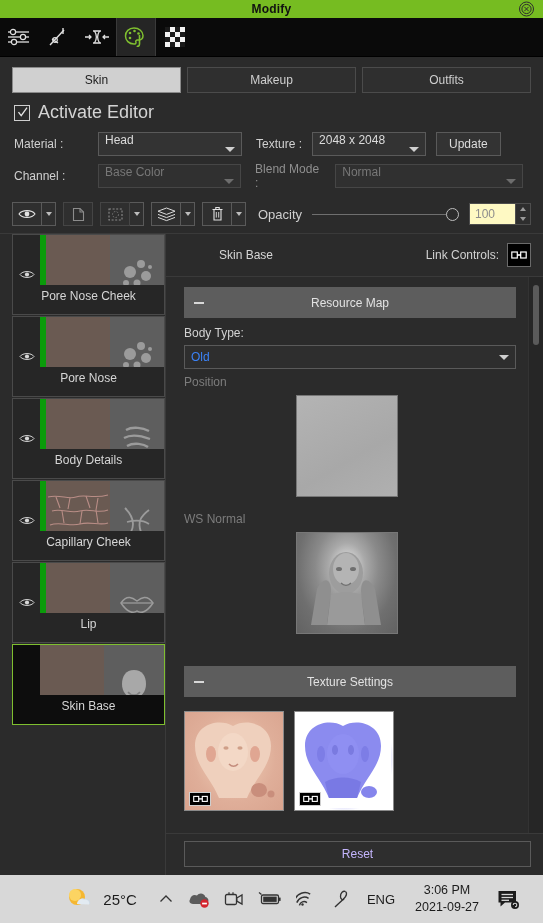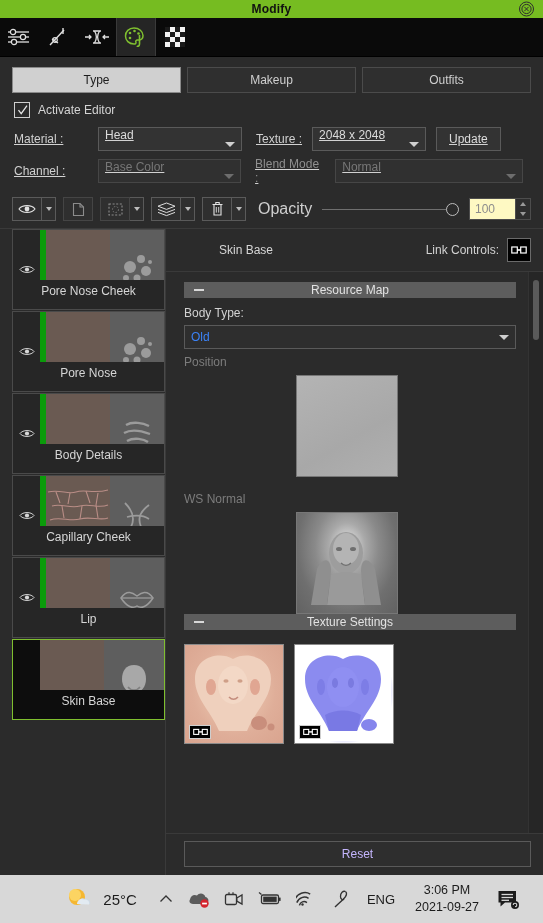--- a/index.html
+++ b/index.html
@@ -52,24 +52,24 @@
   }
   .tab.active{background:#d0d0d0;border:1px solid #8a8a8a;color:#1c1c1c;}
 
   
   .chkrow{display:flex;align-items:center;gap:8px;padding:9px 14px 0 14px;}
   .chkbox{
     width:14px;height:14px;border:1px solid #cfcfcf;background:#2b2b2b;
     display:flex;align-items:center;justify-content:center;cursor:pointer;
   }
   .chkbox svg{display:block;}
-  .chkrow .lbl{font-size:12px;color:#d4d4d4;}
-
-  
-  .form{padding:8px 20px 0 14px;text-decoration:underline;}
+  .chkrow .lbl{font-size:18px;color:#d4d4d4;}
+
+  
+  .form{padding:8px 20px 0 14px;}
   .frow{display:flex;align-items:center;height:26px;margin-bottom:6px;}
   .flabel{font-size:12px;color:#d0d0d0;width:84px;flex:0 0 auto;}
   .sel{
     height:22px;background:#333;border:1px solid #5a5a5a;color:#dcdcdc;
     display:flex;align-items:flex-start;padding:0 6px;position:relative;cursor:pointer;font-size:12px;flex-direction:column;
   }
   .sel.disabled{background:#303030;border-color:#464646;color:#777;cursor:default;}
   .sel .caret{margin-left:auto;width:0;height:0;border-left:5px solid transparent;border-right:5px solid transparent;border-top:5px solid #cfcfcf;}
   .sel.disabled .caret{border-top-color:#6d6d6d;}
   .sel-material{width:130px;}
@@ -89,21 +89,21 @@
     width:28px;height:22px;border:1px solid #5a5a5a;background:#2f2f2f;
     display:flex;align-items:center;justify-content:center;cursor:pointer;
   }
   .lt-btn.dis{border-color:#454545;}
   .lt-arrow{
     width:13px;height:22px;border:1px solid #5a5a5a;border-left:none;background:#2f2f2f;
     display:flex;align-items:center;justify-content:center;cursor:pointer;
   }
   .lt-arrow i{display:block;width:0;height:0;border-left:3px solid transparent;border-right:3px solid transparent;border-top:4px solid #bdbdbd;}
   .lt-gap{width:7px;}
-  .op-label{font-size:16px;color:#cfcfcf;margin:0 10px 0 12px;}
+  .op-label{font-size:13px;color:#cfcfcf;margin:0 10px 0 12px;}
   .slider{position:relative;flex:1 1 auto;height:22px;display:flex;align-items:center;min-width:40px;cursor:pointer;}
   .slider .track{height:1px;background:#6f6f6f;width:100%;}
   .slider .knob{
     position:absolute;right:0;width:11px;height:11px;border-radius:50%;
     border:1px solid #bdbdbd;background:#2b2b2b;
   }
   .spin{display:flex;margin-left:10px;margin-right:12px;}
   .spin .val{
     width:40px;height:20px;border:1px solid #4d4d4d;background:#fef9c3;color:#8d8d8d;
     display:flex;align-items:center;padding-left:5px;font-size:12px;
@@ -173,21 +173,21 @@
   .rp-head .lk{margin-left:auto;display:flex;align-items:center;gap:8px;}
   .rp-head .lk span{font-size:12px;color:#d2d2d2;}
   .linkbtn{width:22px;height:22px;background:#000;border:1px solid #6a6a6a;display:flex;align-items:center;justify-content:center;cursor:pointer;}
 
   .rp-scrollwrap{flex:1 1 auto;display:flex;min-height:0;}
   .rp-body{flex:1 1 auto;overflow:hidden;padding:10px 0 0 0;min-width:0;}
   .rp-scroll{width:14px;flex:0 0 auto;background:#262626;border-left:1px solid #333;padding-top:8px;display:flex;justify-content:center;}
   .rp-scroll .thumb{width:6px;height:60px;background:#5a5a5a;border-radius:3px;}
 
   .section{
-    margin:0 12px 8px 18px;height:16px;background:#5d5d5d;
+    margin:0 12px 8px 18px;height:31px;background:#5d5d5d;
     display:flex;align-items:center;justify-content:center;position:relative;cursor:pointer;
   }
   .section .minus{position:absolute;left:10px;width:10px;height:2px;background:#d8d8d8;}
   .section .stxt{font-size:12px;color:#e2e2e2;}
 
   .fieldlabel{margin:6px 0 5px 18px;font-size:12px;color:#d2d2d2;}
   .fieldlabel.dim{color:#7c7c7c;}
   .bodysel{
     margin:0 12px 0 18px;height:22px;background:#2e2e2e;border:1px solid #5a5a5a;
     display:flex;align-items:center;padding:0 6px;font-size:12px;color:#3b82f6;cursor:pointer;
@@ -292,21 +292,21 @@
           <rect x="6" y="16" width="5" height="5"></rect>
             <rect x="16" y="16" width="5" height="5"></rect>
         </g>
       </svg>
     </div>
   </div>
 
   <div class="main">
 
     <div class="tabrow">
-      <div class="tab active">Type</div>
+      <div class="tab active">Skin</div>
       <div class="tab">Makeup</div>
       <div class="tab">Outfits</div>
     </div>
 
     <div class="chkrow">
       <div class="chkbox">
         <svg width="11" height="11" viewBox="0 0 11 11">
             <path d="M1.5 5.2 L4.2 8.6 L10 0.6" fill="none" stroke="#e6e6e6" stroke-width="1.3"></path>
           </svg>
       </div>
@@ -603,21 +603,21 @@
                 <ellipse cx="49" cy="36" rx="13" ry="16" fill="#b4b4b4"></ellipse>
                 <ellipse cx="42" cy="36" rx="3" ry="2" fill="#6f6f6f"></ellipse>
                 <ellipse cx="56" cy="36" rx="3" ry="2" fill="#6f6f6f"></ellipse>
                 <path d="M44 50 C47 53 51 53 54 50" fill="none" stroke="#707070" stroke-width="1.4"></path>
                 <path d="M34 62 C40 58 58 58 64 62 L68 92 L30 92 Z" fill="#9a9a9a"></path>
                 <path d="M20 56 C26 44 34 44 34 58 L30 92 L14 92 Z" fill="#8f8f8f"></path>
                 <path d="M78 56 C72 44 64 44 64 58 L68 92 L84 92 Z" fill="#8f8f8f"></path>
               </svg>
             </div>
 
-            <div class="section" style="margin-top:0">
+            <div class="section" style="margin-top:32px">
               <span class="minus"></span>
               <span class="stxt">Texture Settings</span>
             </div>
 
             <div class="texrow">
               <div class="texcard tex-diffuse">
                 <svg width="96" height="96" viewBox="0 0 96 96" style="display:block">
                   <path d="M48 14 C62 6 86 12 86 34 C86 54 70 66 62 86 L34 86 C26 66 10 54 10 34 C10 12 34 6 48 14 Z" fill="#efd0bd"></path>
                   <ellipse cx="48" cy="40" rx="15" ry="19" fill="#f3d8c6"></ellipse>
                   <ellipse cx="41" cy="36" rx="2.6" ry="1.7" fill="#cf9f88"></ellipse>

